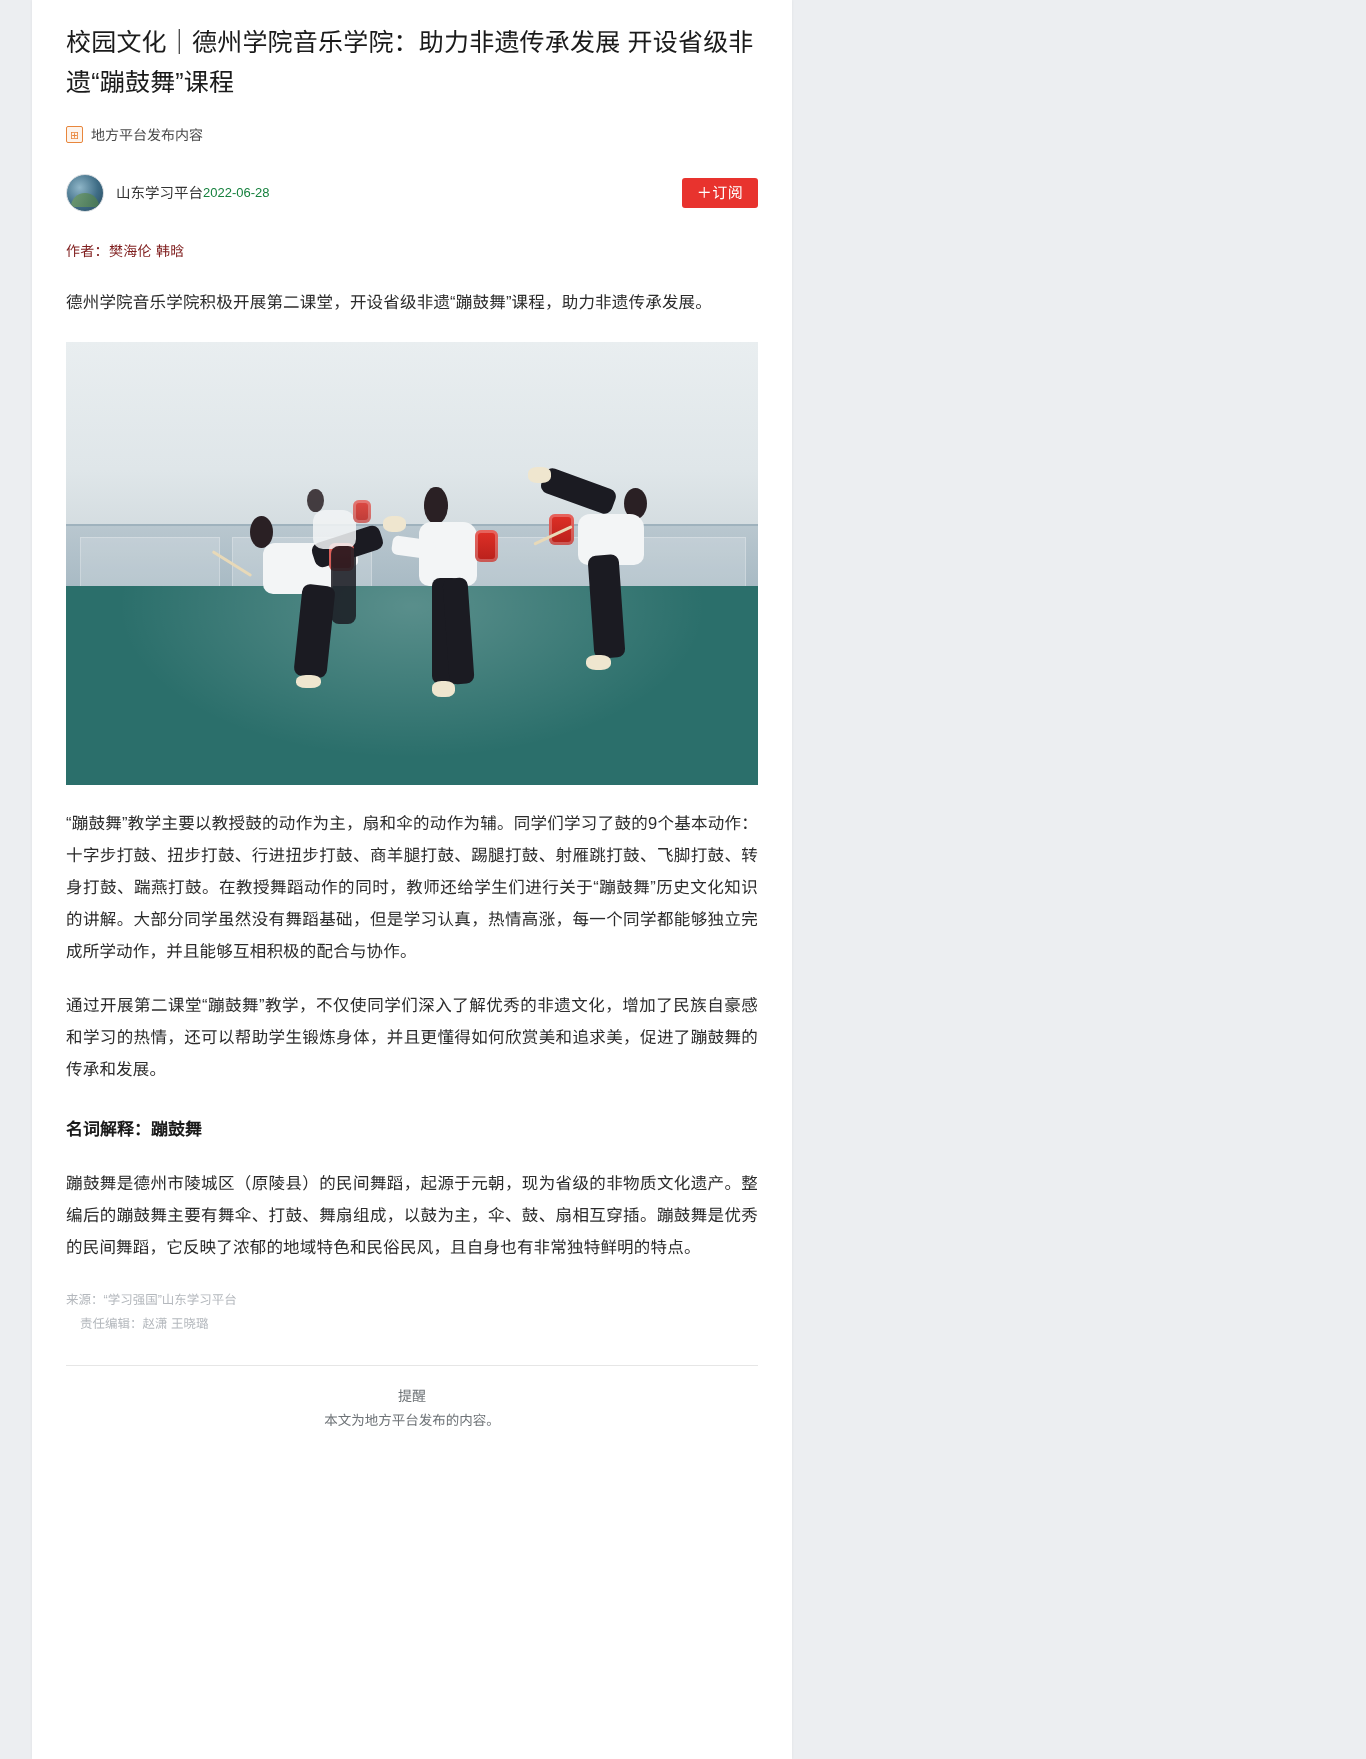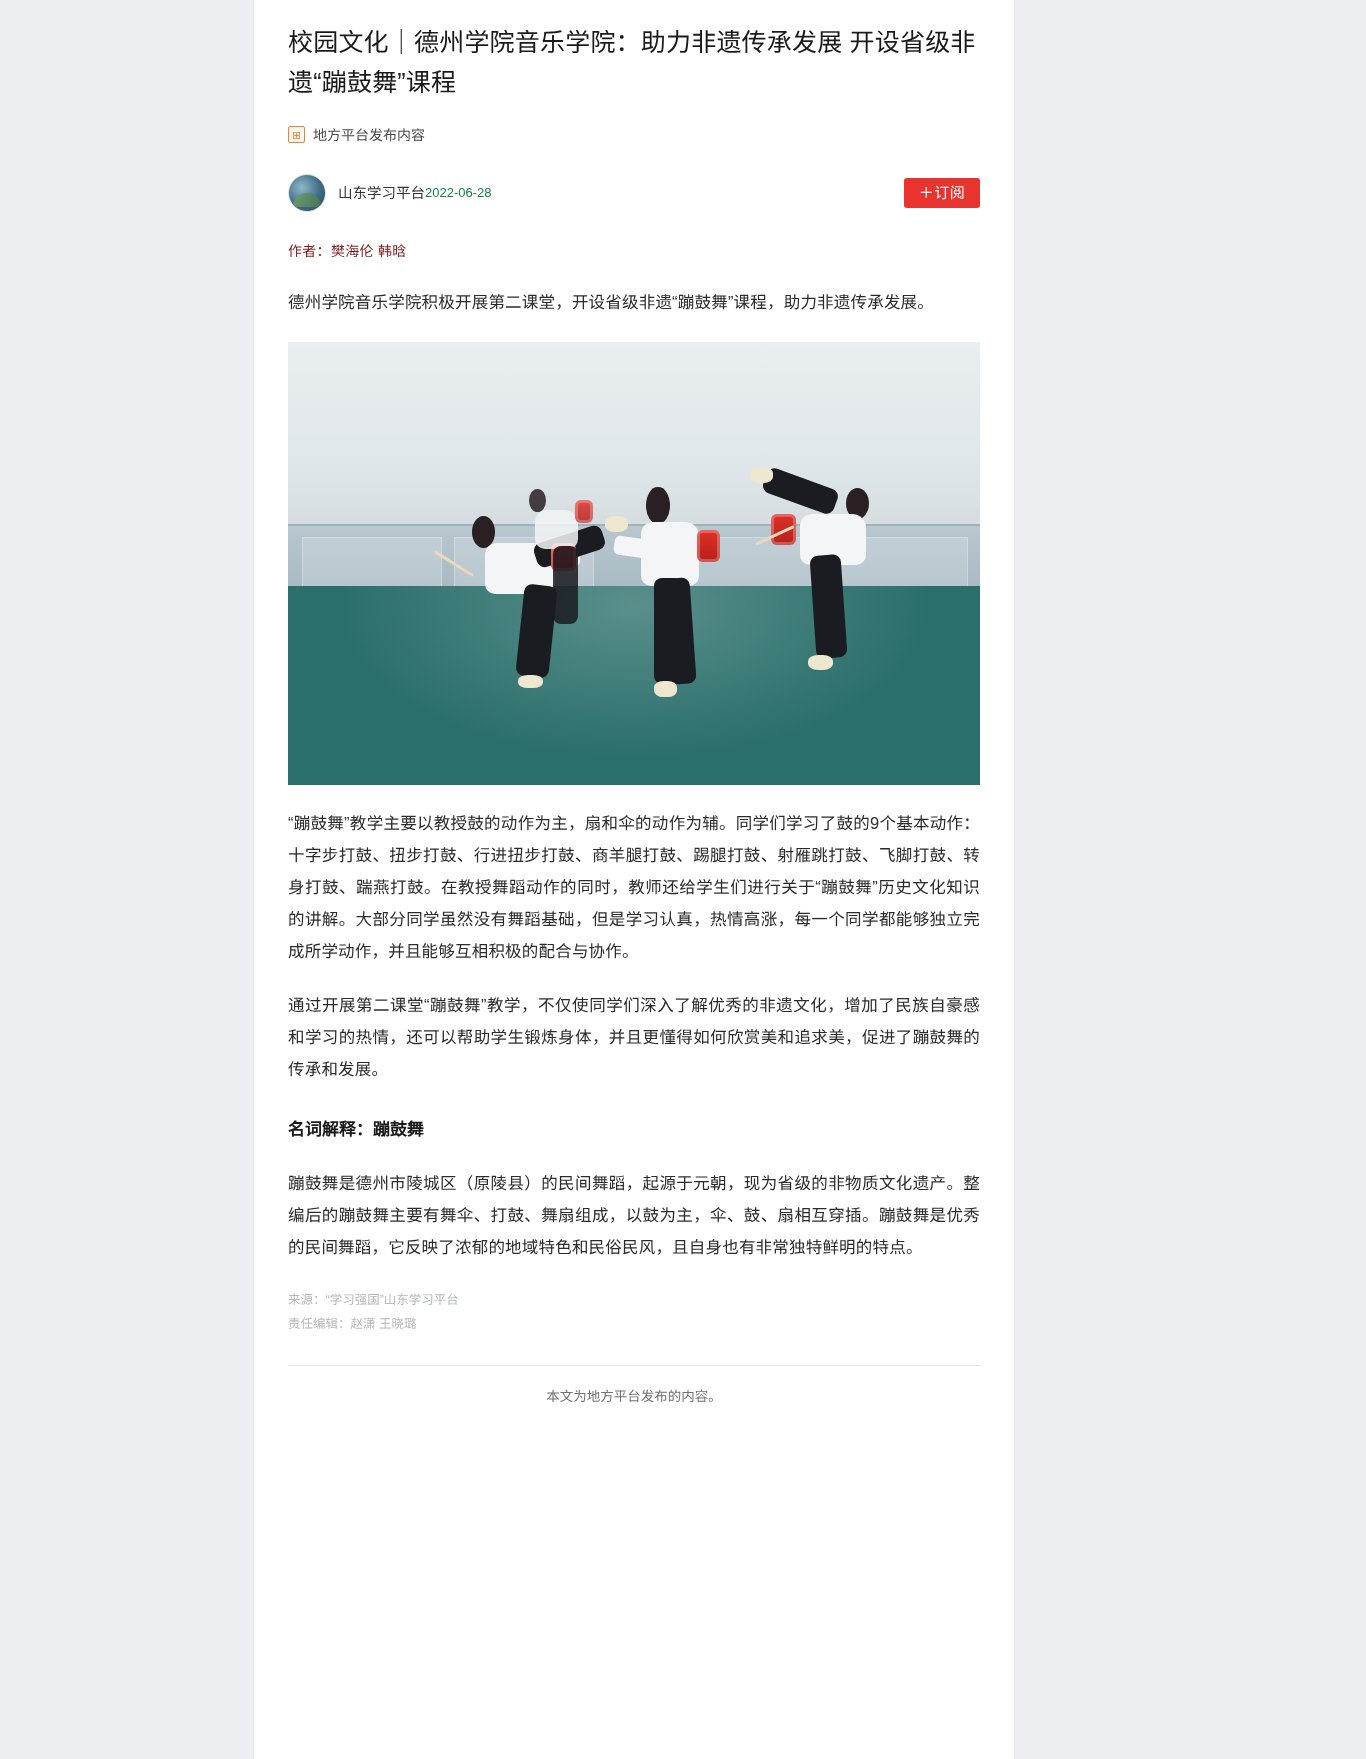--- a/index.html
+++ b/index.html
@@ -10,21 +10,20 @@
   }
   body {
     width: 1366px;
     min-height: 1759px;
     position: relative;
   }
   .page-wrap {
     width: 1236px;
     min-height: 1759px;
     display: flex;
-    justify-content: center;
     background: #eceef1;
   }
   .article-card {
     width: 760px;
     margin-left: 32px;
     background: #ffffff;
     min-height: 1759px;
     box-sizing: border-box;
     padding: 18px 34px 0 34px;
     box-shadow: 0 0 3px rgba(0,0,0,0.06);
@@ -188,21 +187,21 @@
     color: #1a1a1a;
     font-weight: 700;
     margin: 30px 0 0 0;
   }
   .source-line {
     font-size: 12.5px;
     color: #b4b8bd;
     margin-top: 26px;
     line-height: 22px;
   }
-  .source-line.second { margin-top: 2px; }
+  .source-line.second { margin-top: 2px; margin-left: 14px; }
   .notice {
     margin-top: 30px;
     border-top: 1px solid #e6e6e6;
     padding-top: 18px;
     text-align: center;
   }
   .notice-title {
     font-size: 14px;
     color: #6e7377;
     line-height: 24px;
@@ -293,17 +292,18 @@
     <p class="para">“蹦鼓舞”教学主要以教授鼓的动作为主，扇和伞的动作为辅。同学们学习了鼓的9个基本动作：十字步打鼓、扭步打鼓、行进扭步打鼓、商羊腿打鼓、踢腿打鼓、射雁跳打鼓、飞脚打鼓、转身打鼓、踹燕打鼓。在教授舞蹈动作的同时，教师还给学生们进行关于“蹦鼓舞”历史文化知识的讲解。大部分同学虽然没有舞蹈基础，但是学习认真，热情高涨，每一个同学都能够独立完成所学动作，并且能够互相积极的配合与协作。</p>
     <p class="para">通过开展第二课堂“蹦鼓舞”教学，不仅使同学们深入了解优秀的非遗文化，增加了民族自豪感和学习的热情，还可以帮助学生锻炼身体，并且更懂得如何欣赏美和追求美，促进了蹦鼓舞的传承和发展。</p>
 
     <h2 class="section-head">名词解释：蹦鼓舞</h2>
     <p class="para">蹦鼓舞是德州市陵城区（原陵县）的民间舞蹈，起源于元朝，现为省级的非物质文化遗产。整编后的蹦鼓舞主要有舞伞、打鼓、舞扇组成，以鼓为主，伞、鼓、扇相互穿插。蹦鼓舞是优秀的民间舞蹈，它反映了浓郁的地域特色和民俗民风，且自身也有非常独特鲜明的特点。</p>
 
     <div class="source-line">来源：“学习强国”山东学习平台</div>
     <div class="source-line second">责任编辑：赵潇 王晓璐</div>
 
     <div class="notice">
+      <div class="notice-title">提醒</div>
       <div class="notice-body">本文为地方平台发布的内容。</div>
     </div>
 
   </div>
 </div>
 
 </body></html>

